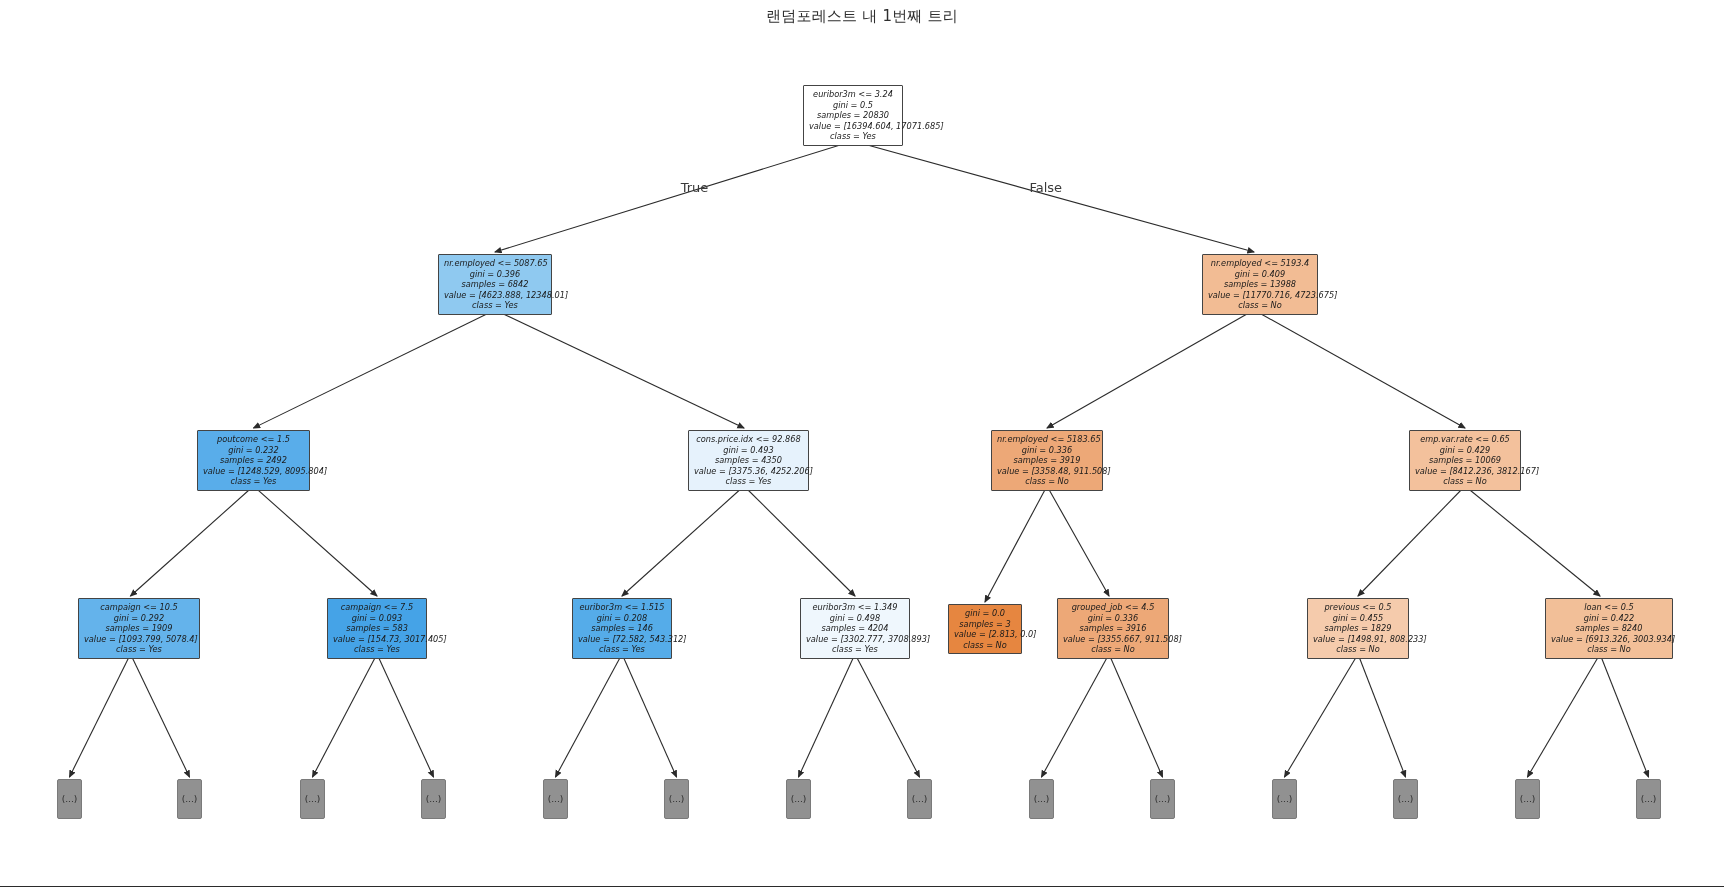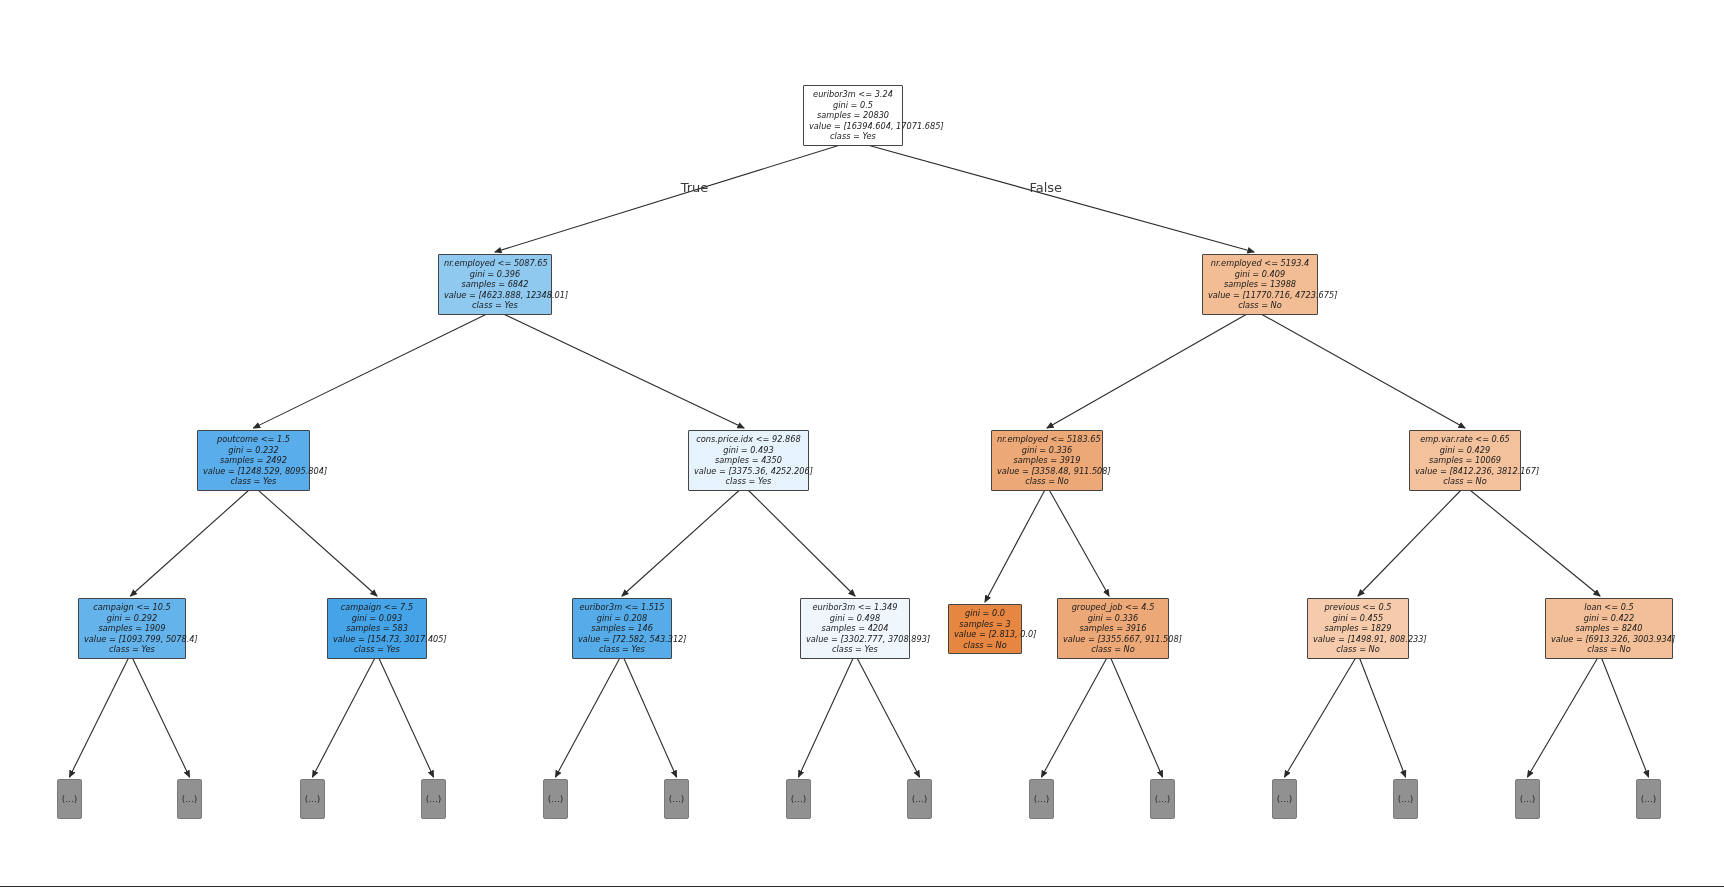--- a/index.html
+++ b/index.html
@@ -81,20 +81,21 @@
     font-size: 13px;
     color: #3a3a3a;
     white-space: nowrap;
   }
 </style>
 </head>
 <body>
 
 <div id="tree-figure">
 
+  <div id="figure-title">랜덤포레스트 내 1번째 트리</div>
 
   <svg id="edges-layer" viewBox="0 0 1724 894" xmlns="http://www.w3.org/2000/svg">
     <defs>
       <marker id="arrowhead" markerWidth="7" markerHeight="7" refX="6" refY="3" orient="auto" markerUnits="strokeWidth">
         <path d="M0,0 L7,3 L0,6 z" fill="#2b2b2b"></path>
       </marker>
     </defs>
     <g id="edge-paths">
         <line x1="853" y1="141" x2="495" y2="252" stroke="#2b2b2b" stroke-width="1.1" marker-end="url(#arrowhead)"></line>
         <line x1="853" y1="141" x2="1254" y2="252" stroke="#2b2b2b" stroke-width="1.1" marker-end="url(#arrowhead)"></line>
@@ -170,21 +171,21 @@
         <span class="line">value = [3358.48, 911.508]</span>
         <span class="line">class = No</span>
       </div>
       <div class="node" style="left: 1409px; top: 430px; width: 112px; background: rgb(243, 193, 156);">
         <span class="line">emp.var.rate &lt;= 0.65</span>
         <span class="line">gini = 0.429</span>
         <span class="line">samples = 10069</span>
         <span class="line">value = [8412.236, 3812.167]</span>
         <span class="line">class = No</span>
       </div>
-      <div class="node" style="left: 78px; top: 598px; width: 108px; background: rgb(100, 179, 235);">
+      <div class="node" style="left: 78px; top: 598px; width: 122px; background: rgb(100, 179, 235);">
         <span class="line">campaign &lt;= 10.5</span>
         <span class="line">gini = 0.292</span>
         <span class="line">samples = 1909</span>
         <span class="line">value = [1093.799, 5078.4]</span>
         <span class="line">class = Yes</span>
       </div>
       <div class="node" style="left: 327px; top: 598px; width: 100px; background: rgb(69, 163, 231);">
         <span class="line">campaign &lt;= 7.5</span>
         <span class="line">gini = 0.093</span>
         <span class="line">samples = 583</span>

